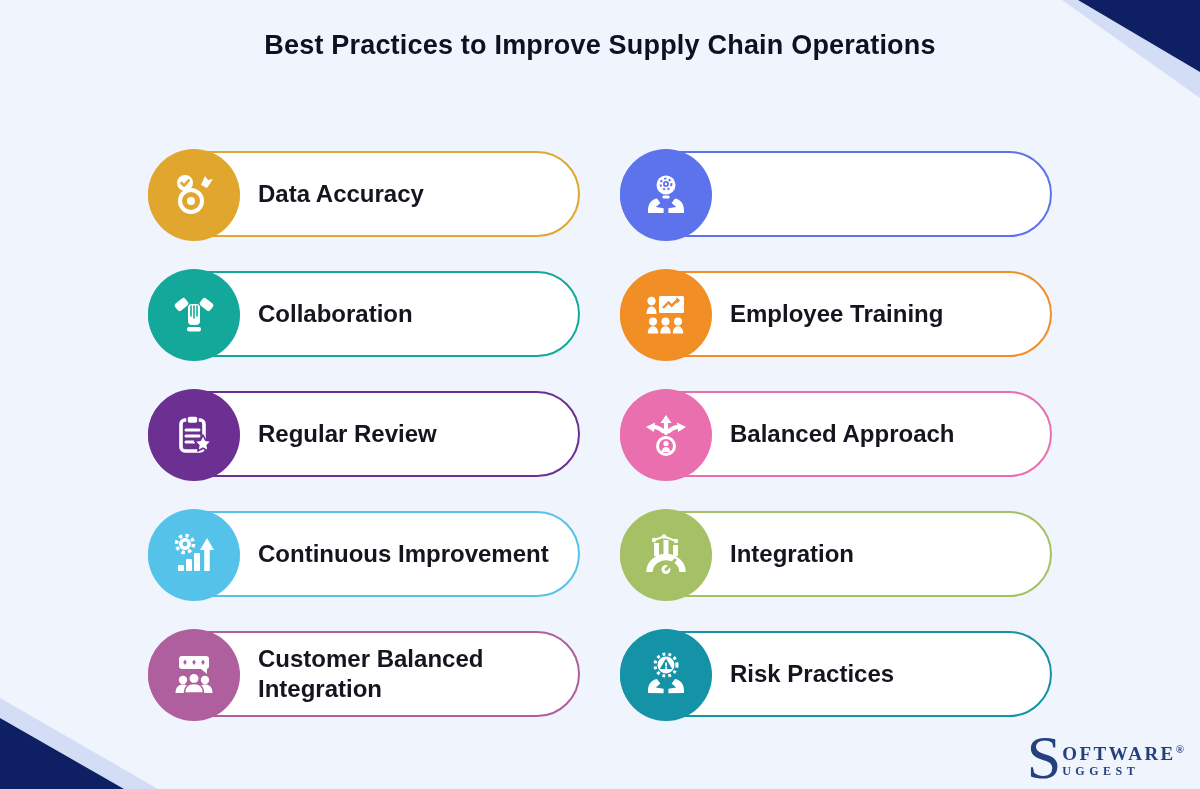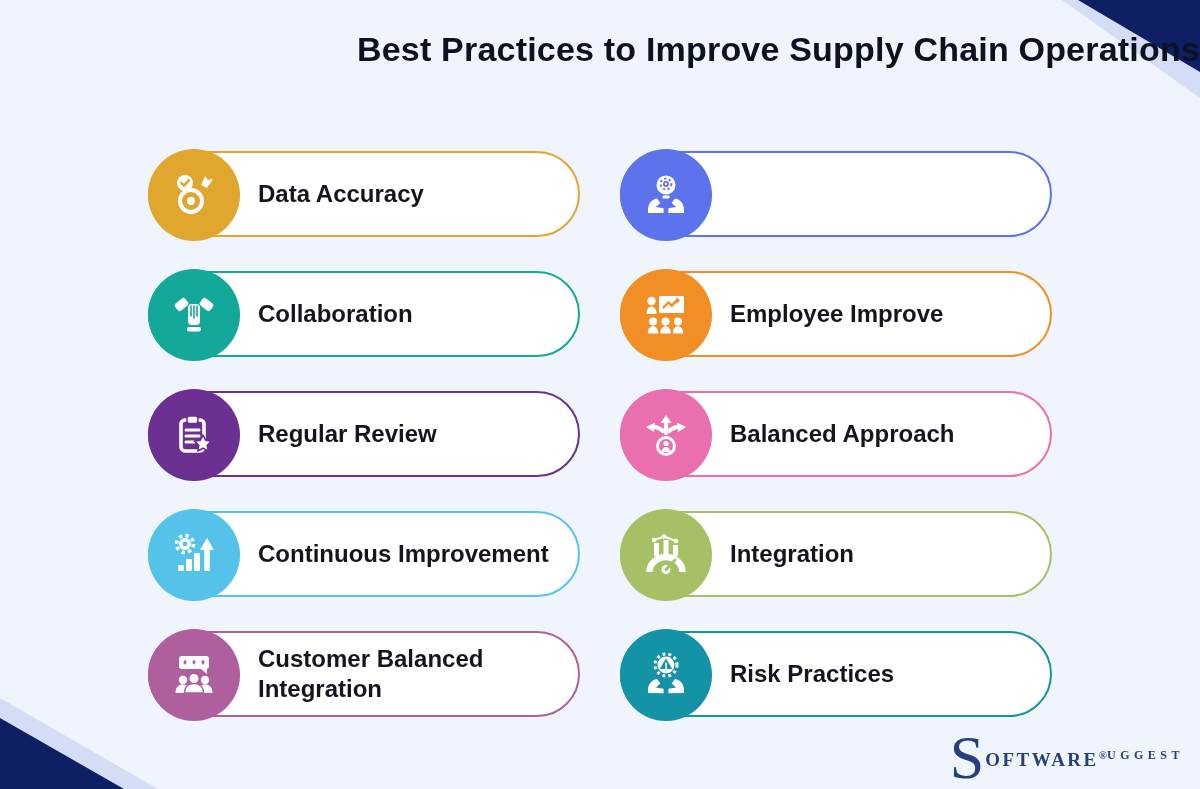--- a/index.html
+++ b/index.html
@@ -7,22 +7,22 @@
   body {
     position:relative;
     width:1200px; height:789px;
     background: var(--c, #F0F4FC);
     font-family:"Liberation Sans", sans-serif;
     overflow:hidden;
   }
   .corners { position:absolute; inset:0; width:1200px; height:789px; pointer-events:none; }
   .page-title {
     position:absolute; top:30px; left:0; right:0;
-    text-align:right;
-    font-size:34px; font-weight:800; letter-spacing:.2px;
+    text-align:center;
+    font-size:27px; font-weight:800; letter-spacing:.2px;
     color: var(--c, #0D1124);
   }
   .grid {
     position:absolute; left:148px; top:122px;
     display:grid;
     grid-template-columns:432px 432px;
     grid-auto-flow:column;
     grid-template-rows:repeat(5, 86px);
     column-gap:40px; row-gap:34px;
   }
@@ -46,21 +46,21 @@
   .label {
     font-size:24px; font-weight:600; color:#15151F; line-height:1.25;
   }
   .logo {
     position:absolute; right:16px; bottom:6px;
     display:flex; align-items:center;
     color:var(--c,#24407F);
     font-family:"Liberation Serif", serif;
   }
   .logo-s { font-size:62px; line-height:.8; }
-  .logo-col { display:flex; margin-left:1px; padding-top:4px; }
+  .logo-col { display:flex; flex-direction:column; margin-left:1px; padding-top:4px; }
   .logo-l1 { font-size:19px; font-weight:bold; letter-spacing:2.5px; line-height:1.1; }
   .logo-reg { font-size:11px; vertical-align:super; letter-spacing:0; }
   .logo-l2 { font-size:12px; font-weight:bold; letter-spacing:4.5px; line-height:1.1; }
 </style>
 </head>
 <body style="--c: #F0F4FC;">
 
 <svg class="corners">
   <polygon points="1062,0 1200,0 1200,98" fill="#D3DEF6"></polygon>
   <polygon points="1078,0 1200,0 1200,72" fill="#0E2063"></polygon>
@@ -168,21 +168,21 @@
         <circle cx="9.5" cy="10" r="4.2" fill="#fff"></circle>
         <path d="M4.5 23 c0-5.5 2.6-7.5 5-7.5 s5 2 5 7.5 z" fill="#fff"></path>
         <circle cx="11" cy="30.5" r="4" fill="#fff"></circle>
         <path d="M5.8 42.5 c0-5.2 2.6-7.3 5.2-7.3 s5.2 2.1 5.2 7.3 z" fill="#fff"></path>
         <circle cx="23.5" cy="30.5" r="4" fill="#fff"></circle>
         <path d="M18.3 42.5 c0-5.2 2.6-7.3 5.2-7.3 s5.2 2.1 5.2 7.3 z" fill="#fff"></path>
         <circle cx="36" cy="30.5" r="4" fill="#fff"></circle>
         <path d="M30.8 42.5 c0-5.2 2.6-7.3 5.2-7.3 s5.2 2.1 5.2 7.3 z" fill="#fff"></path>
       </svg>
     </div>
-    <div class="label">Employee Improve</div>
+    <div class="label">Employee Training</div>
   </div>
 
   <div class="item" style="--c: #E96FAE;">
     <div class="badge">
       <svg viewBox="0 0 48 48">
         <path d="M24 22 V12" stroke="#fff" stroke-width="4.2" stroke-linecap="round"></path>
         <path d="M24 4 l5.5 8 h-11 z" fill="#fff"></path>
         <path d="M21 20 q-5 -4 -9 -4" stroke="#fff" stroke-width="4.2" fill="none" stroke-linecap="round"></path>
         <path d="M4 16 l9 -4.5 -1 9.5 z" fill="#fff"></path>
         <path d="M27 20 q5 -4 9 -4" stroke="#fff" stroke-width="4.2" fill="none" stroke-linecap="round"></path>

